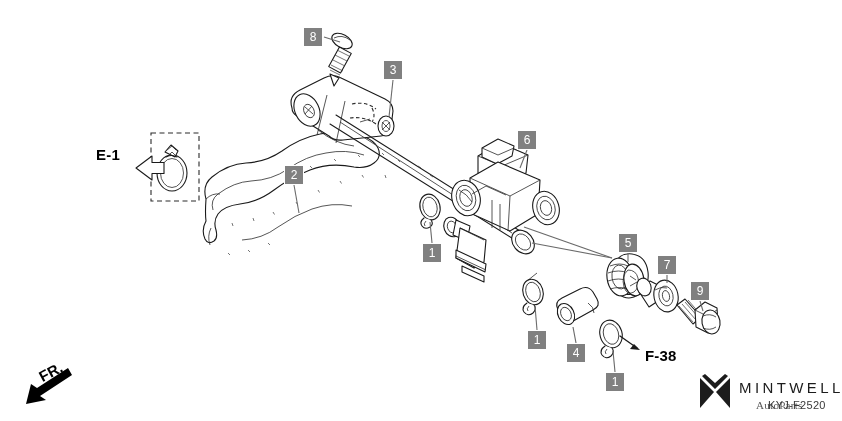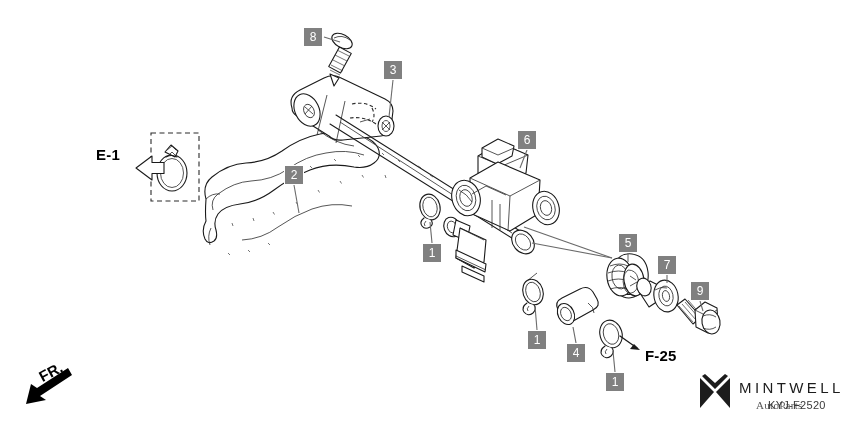--- a/index.html
+++ b/index.html
@@ -398,21 +398,21 @@
   <div class="callout" style="left:284px; top:165px;">2</div>
   <div class="callout" style="left:422px; top:243px;">1</div>
   <div class="callout" style="left:618px; top:233px;">5</div>
   <div class="callout" style="left:657px; top:255px;">7</div>
   <div class="callout" style="left:690px; top:281px;">9</div>
   <div class="callout" style="left:527px; top:330px;">1</div>
   <div class="callout" style="left:566px; top:343px;">4</div>
   <div class="callout" style="left:605px; top:372px;">1</div>
 
   <div class="ref-label" style="left:96px; top:146px;">E-1</div>
-  <div class="ref-label" style="left:645px; top:347px;">F-25</div>
+  <div class="ref-label" style="left:645px; top:347px;">F-38</div>
 
   <div id="fr-label">FR.</div>
 
   <div id="brand">
     <div style="width:33px; height:30px;"></div>
     <span id="brand-name">MINTWELL</span>
   </div>
   <div id="brand-code">
     <span class="layer-a">KYJ-F2520</span>
     <span class="layer-b">AutoParts</span>

